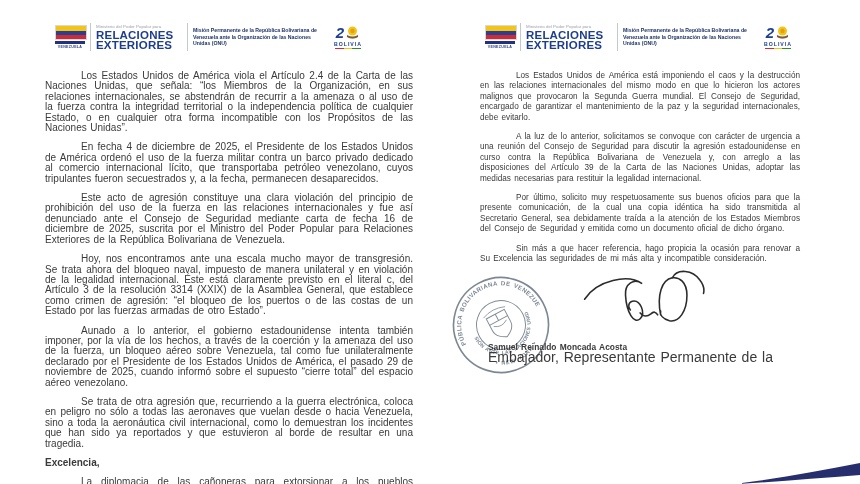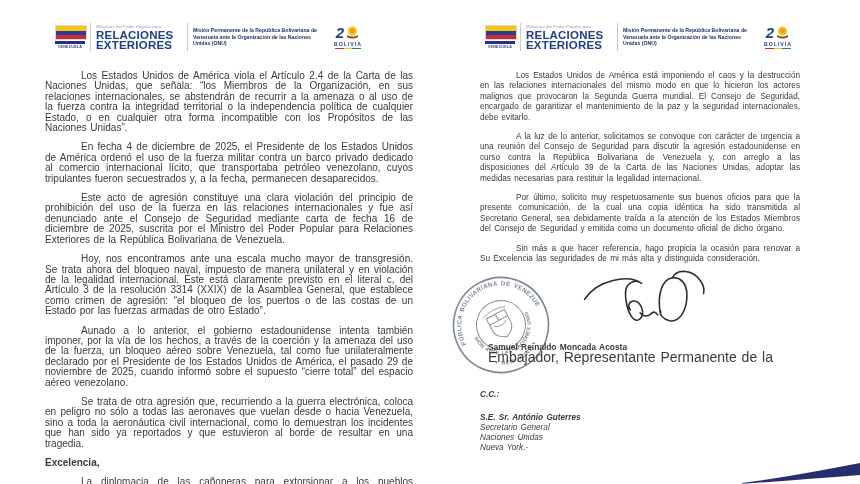--- a/index.html
+++ b/index.html
@@ -143,21 +143,21 @@
         </div>
         <div class="bolivia-label">BOLIVIA</div>
         <div class="bolivia-stripes"></div>
       </div>
     </header>
 
     <div class="body-text">
       <p class="para">Los Estados Unidos de América está imponiendo el caos y la destrucción en las relaciones internacionales del mismo modo en que lo hicieron los actores malignos que provocaron la Segunda Guerra mundial. El Consejo de Seguridad, encargado de garantizar el mantenimiento de la paz y la seguridad internacionales, debe evitarlo.</p>
       <p class="para">A la luz de lo anterior, solicitamos se convoque con carácter de urgencia a una reunión del Consejo de Seguridad para discutir la agresión estadounidense en curso contra la República Bolivariana de Venezuela y, con arreglo a las disposiciones del Artículo 39 de la Carta de las Naciones Unidas, adoptar las medidas necesarias para restituir la legalidad internacional.</p>
       <p class="para">Por último, solicito muy respetuosamente sus buenos oficios para que la presente comunicación, de la cual una copia idéntica ha sido transmitida al Secretario General, sea debidamente traída a la atención de los Estados Miembros del Consejo de Seguridad y emitida como un documento oficial de dicho órgano.</p>
-      <p class="para">Sin más a que hacer referencia, hago propicia la ocasión para renovar a Su Excelencia las seguridades de mi más alta y distinguida consideración.</p>
+      <p class="para">Sin más a que hacer referencia, hago propicia la ocasión para renovar a Su Excelencia las seguridades de mi más alta y incompatible consideración.</p>
 
       <div class="sig-area">
 
         <svg class="stamp" viewBox="0 0 100 100">
           <g transform="rotate(-28 50 50)" stroke="#6f7a88" fill="none">
             <circle cx="50" cy="50" r="46.5" stroke-width="1.6"></circle>
             <circle cx="50" cy="50" r="24" stroke-width="0.9"></circle>
             <defs>
               <path id="arcTop" d="M 11,50 A 39,39 0 0 1 89,50"></path>
               <path id="arcBotOuter" d="M 11,50 A 39,39 0 0 0 89,50"></path>
@@ -193,27 +193,20 @@
             <path d="M93,8 C98,-2 114,0 121,10 C125,15 126,20 125,24"></path>
           </g>
         </svg>
 
         <div class="sig-block">
           <div class="sig-name">Samuel Reinaldo Moncada Acosta</div>
           <div class="sig-title">Embajador, Representante Permanente de la</div>
         </div>
       </div>
 
-      <div class="cc-block">
-        <div class="cc-label">C.C.:</div>
-        <div class="cc-recipient">S.E. Sr. António Guterres</div>
-        <div>Secretario General</div>
-        <div>Naciones Unidas</div>
-        <div>Nueva York.-</div>
-      </div>
     </div>
 
     <svg class="footer-swoosh" viewBox="0 0 118 22">
       <path d="M0,21 C38,16 78,9 118,1 L118,13 C78,16 38,19.5 0,21.8 Z" fill="#272e6e"></path>
     </svg>
   </section>
 
 </div>
 
 </body></html>

